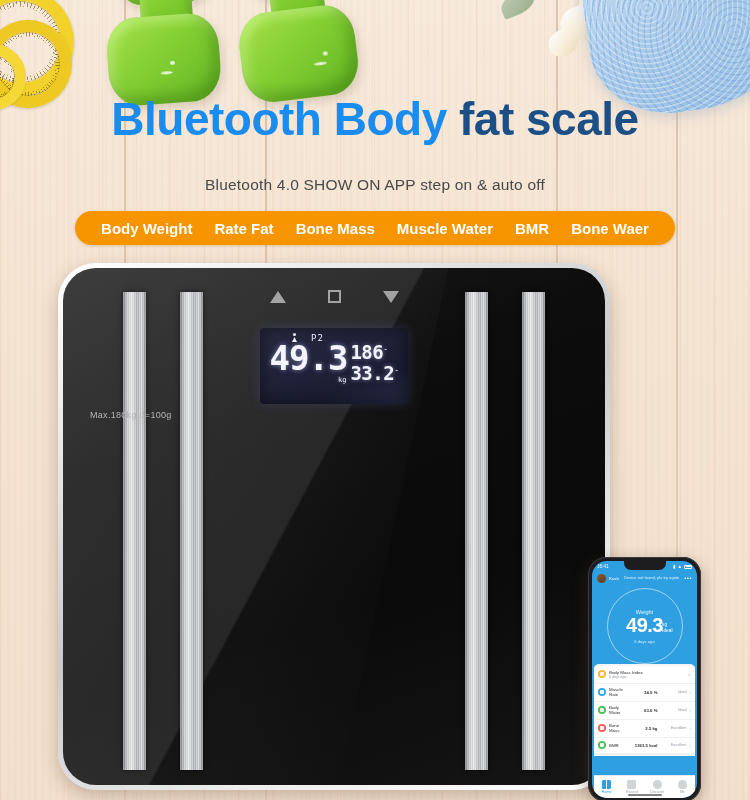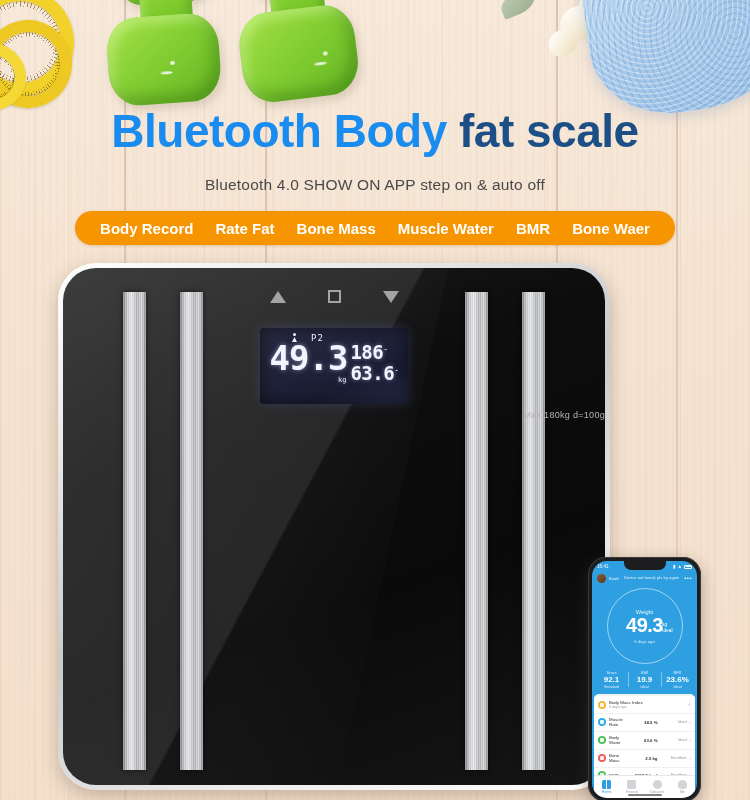--- a/index.html
+++ b/index.html
@@ -83,21 +83,21 @@
            border-radius:0 0 52% 40%;
            transform:rotate(-8deg);
            background:
              radial-gradient(circle at 22% 18%, rgba(255,255,255,.55) 0 2px, rgba(0,0,0,0) 3px),
              repeating-radial-gradient(circle at 30% 40%, rgba(255,255,255,.35) 0 1px, rgba(0,0,0,0) 2px 5px),
              repeating-radial-gradient(circle at 70% 60%, rgba(110,150,210,.38) 0 1px, rgba(0,0,0,0) 2px 6px),
              linear-gradient(150deg,#c2dcf2 0%,#a9cbea 45%,#92bbe2 100%);
            box-shadow:0 4px 14px rgba(110,140,180,.28); }
 
   
-  .headline { position:absolute; left:0; right:0; top:108px; text-align:center;
+  .headline { position:absolute; left:0; right:0; top:96px; text-align:center;
               font-size:46px; font-weight:bold; letter-spacing:-.5px; white-space:nowrap; line-height:1; }
   .hl-blue { color:#1a8cf0; }
   .hl-navy { color:#1c4f85; }
 
   .subtitle { position:absolute; left:0; right:0; top:176px; text-align:center;
               font-size:15.5px; color:#4a4a4a; letter-spacing:.2px; }
 
   
   .feature-bar { position:absolute; left:75px; top:211px; width:600px; height:34px;
                  background:#f79500; border-radius:17px;
@@ -157,22 +157,22 @@
   .lcd-p2 { font-size:9px; letter-spacing:1px; color:#e9ebff; margin-left:10px; }
   .lcd-body { display:flex; align-items:flex-start; justify-content:center; gap:3px; margin-top:-1px; }
   .lcd-main { font-size:34px; font-weight:bold; line-height:.95; letter-spacing:-1px;
               text-shadow:0 0 5px rgba(200,215,255,.55); position:relative; }
   .lcd-kg { position:absolute; right:1px; bottom:-9px; font-size:7px; font-weight:normal; letter-spacing:0; }
   .lcd-right { display:flex; flex-direction:column; gap:2px; padding-top:1px; }
   .lcd-sec { font-size:19px; font-weight:bold; line-height:1; letter-spacing:-.5px;
              text-shadow:0 0 4px rgba(200,215,255,.5); position:relative; }
   .lcd-sup { font-size:8px; vertical-align:super; font-weight:normal; }
 
-  .maxline { position:absolute; left:0; right:0; top:142px; text-align:right;
-             font-size:9px; color:#b4b4b4; letter-spacing:.3px; }
+  .maxline { position:absolute; left:0; right:0; top:142px; text-align:left;
+             font-size:9px; color:#b4b4b4; letter-spacing:.3px;padding-left:27px; }
 
   
   .phone { position:absolute; left:588px; top:557px; width:113px; height:245px;
            border-radius:18px; background:#1d1d1f; padding:4px;
            box-shadow:0 5px 16px rgba(70,55,40,.42), inset 0 0 0 1px #3a3a3c; }
   .phone-screen { position:relative; width:100%; height:100%; border-radius:15px;
                   background:#2e9fe0; overflow:hidden; }
   .notch { position:absolute; left:50%; transform:translateX(-50%); top:0;
            width:42px; height:9px; background:#1d1d1f; border-radius:0 0 7px 7px; z-index:5; }
   .ph-status { position:relative; height:11px; display:flex; align-items:center;
@@ -280,21 +280,21 @@
 <div class="towel"></div>
 
 <div class="headline">
   <span class="hl-blue">Bluetooth Body</span>
   <span class="hl-navy">fat scale</span>
 </div>
 
 <div class="subtitle">Bluetooth 4.0  SHOW ON APP  step on  &amp; auto off</div>
 
 <div class="feature-bar">
-  <span class="tag">Body Record</span>
+  <span class="tag">Body Weight</span>
   <span class="tag">Rate Fat</span>
   <span class="tag">Bone Mass</span>
   <span class="tag">Muscle Water</span>
   <span class="tag">BMR</span>
   <span class="tag">Bone Waer</span>
 </div>
 
 <div class="scale">
   <div class="scale-glass">
     <div class="sheen"></div>
@@ -318,21 +318,21 @@
       <div class="lcd-body">
         <div class="lcd-main">
           <span>49.3</span>
           <span class="lcd-kg">kg</span>
         </div>
         <div class="lcd-right">
           <div class="lcd-sec">
             <span>186</span><span class="lcd-sup">-</span>
           </div>
           <div class="lcd-sec">
-            <span>63.6</span><span class="lcd-sup">-</span>
+            <span>33.2</span><span class="lcd-sup">-</span>
           </div>
         </div>
       </div>
     </div>
 
     <div class="maxline">Max.180kg d=100g</div>
   </div>
 </div>
 
 <div class="phone">
@@ -358,37 +358,20 @@
     <div class="ph-circle">
       <span class="ph-c-label">Weight</span>
       <span class="ph-c-val">49.3</span>
       <span class="ph-c-ago">6 days ago</span>
       <span class="ph-c-unitwrap">
         <span class="ph-c-unit">kg</span>
         <span class="ph-c-unit">Ideal</span>
       </span>
     </div>
 
-    <div class="ph-stats">
-      <div class="ph-stat">
-        <div class="ph-s-name">Score</div>
-        <div class="ph-s-val">92.1</div>
-        <div class="ph-s-tag">Standard</div>
-      </div>
-      <div class="ph-stat">
-        <div class="ph-s-name">BMI</div>
-        <div class="ph-s-val">19.9</div>
-        <div class="ph-s-tag">Ideal</div>
-      </div>
-      <div class="ph-stat">
-        <div class="ph-s-name">BFR</div>
-        <div class="ph-s-val">23.6%</div>
-        <div class="ph-s-tag">Ideal</div>
-      </div>
-    </div>
 
     <div class="ph-list">
       <div class="ph-row">
         <span class="ph-dot" style="background:#f5b731"></span>
         <span class="ph-r-label">
           <span>Body Mass Index</span>
           <span class="ph-r-sub">6 days ago</span>
         </span>
         <span class="ph-chev">∧</span>
       </div>

